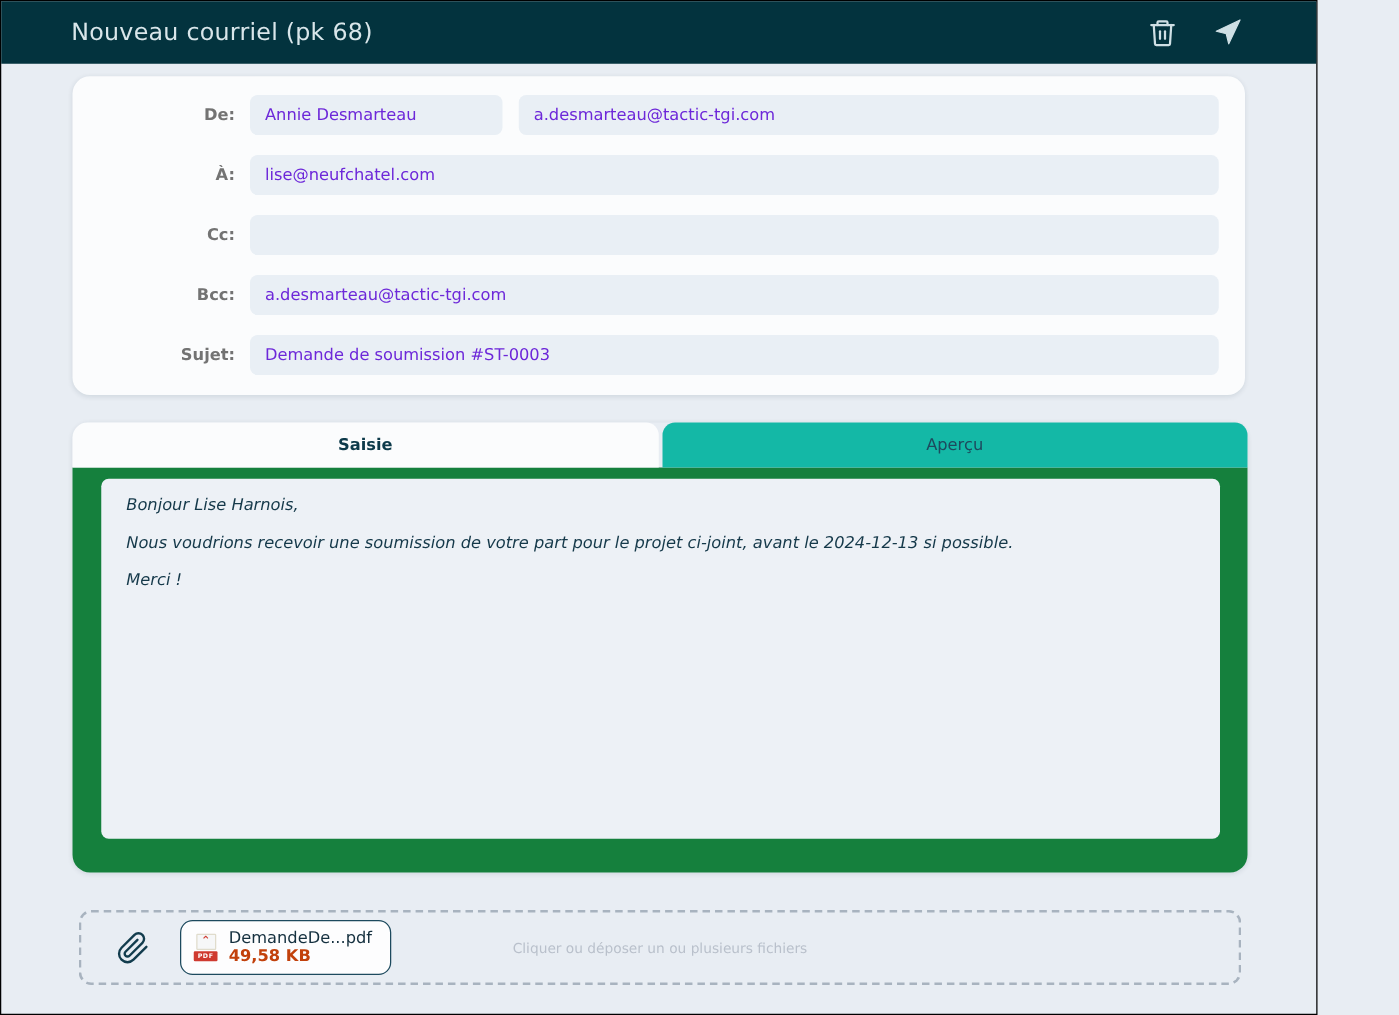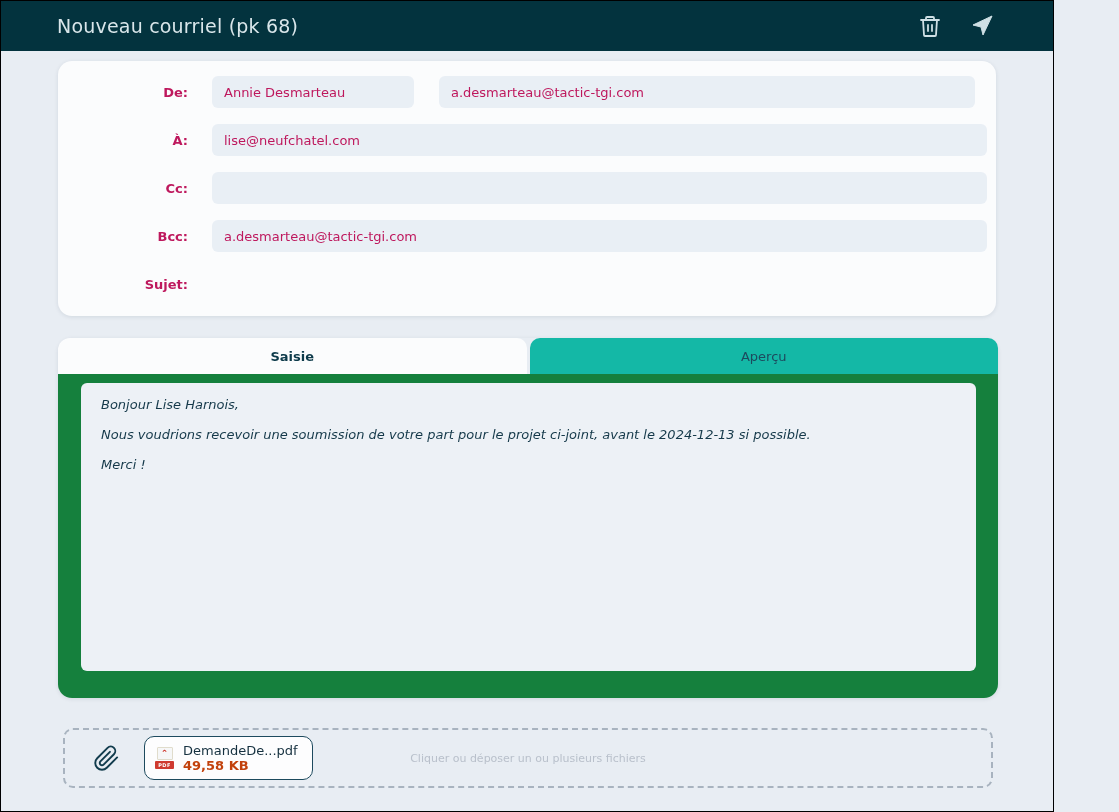--- a/index.html
+++ b/index.html
@@ -47,30 +47,29 @@
     grid-template-columns: 130px 1fr;
     column-gap: 12px;
     align-items: center;
     height: 32px;
     margin-bottom: 16px;
   }
   .form-row:last-child { margin-bottom: 0; }
   .form-row label {
     text-align: right;
     font-size: 13px; font-weight: bold;
-    color: #be185d;
+    color: #737373;
   }
   .field {
     height: 32px; width: 100%;
     background: #e9eff5;
     border: none; border-radius: 6px;
     padding: 0 12px;
-    font-family: inherit; font-size: 13px; color: #be185d;
+    font-family: inherit; font-size: 13px; color: #6d28d9;
     outline: none;
-    margin-left: 12px;
   }
   .de-fields { display: flex; gap: 13px; }
   .de-fields .field-name { width: 202px; flex: 0 0 202px; }
   .de-fields .field-email { flex: 1 1 auto; }
   
   .editor-card {
     margin: 22px 55px 0 57px;
     border-radius: 14px;
     box-shadow: 0 1px 4px rgba(13,38,60,.10);
     background: transparent;
@@ -199,20 +198,21 @@
     <div class="form-row">
       <label>Cc:</label>
       <input class="field" type="text" value="" style="">
     </div>
     <div class="form-row">
       <label>Bcc:</label>
       <input class="field" type="text" value="a.desmarteau@tactic-tgi.com" style="">
     </div>
     <div class="form-row">
       <label>Sujet:</label>
+      <input class="field" type="text" value="Demande de soumission #ST-0003" style="">
     </div>
   </section>
 
   <section class="editor-card">
     <div class="tabs">
       <button class="tab tab-active">Saisie</button>
       <button class="tab tab-inactive">Aperçu</button>
     </div>
     <div class="editor-body">
       <div class="textarea">

